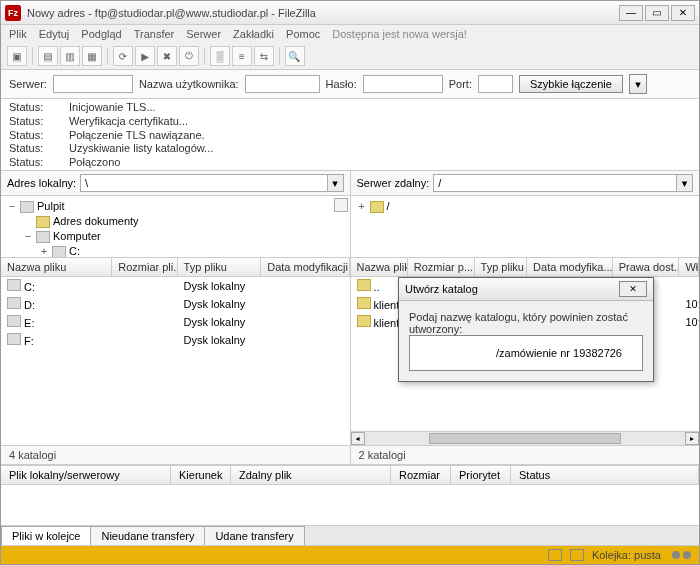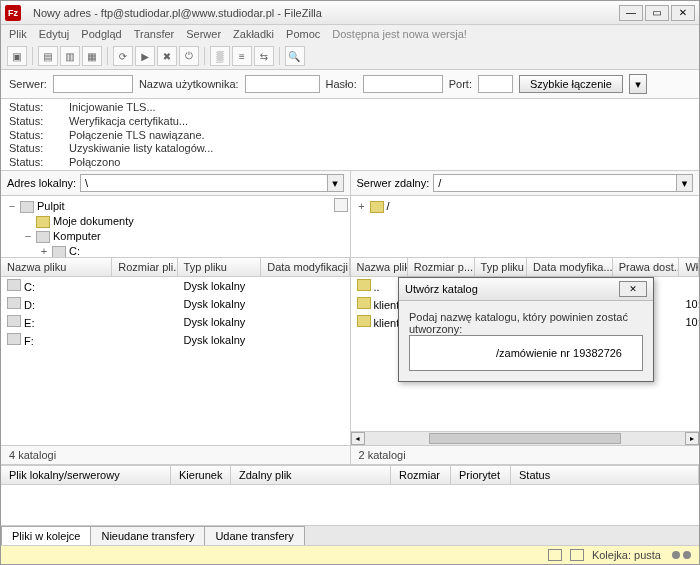--- a/index.html
+++ b/index.html
@@ -1,21 +1,21 @@
 <!DOCTYPE html>
 <html><head>
 <meta charset="utf-8">
 <style>
 * { box-sizing: border-box; margin: 0; padding: 0; font-family: Tahoma, Arial, sans-serif; font-size: 11px; }
 body { background: #f0f0f0; width: 700px; height: 565px; overflow: hidden; }
 .window { border: 1px solid #999; background: #f0f0f0; width: 700px; height: 565px; display: flex; flex-direction: column; }
 
 
 .titlebar { display: flex; align-items: center; height: 24px; padding: 0 4px; background: linear-gradient(#fdfdfd,#e8e8e8); border-bottom: 1px solid #ccc; }
-.titlebar .logo { width: 16px; height: 16px; background: #b00; color: #fff; display: flex; align-items: center; justify-content: center; font-weight: bold; font-size: 9px; border-radius: 2px; margin-right: 12px; }
+.titlebar .logo { width: 16px; height: 16px; background: #b00; color: #fff; display: flex; align-items: center; justify-content: center; font-weight: bold; font-size: 9px; border-radius: 2px; margin-right: 6px; }
 .titlebar .title { flex: 1; color: #444; }
 .win-buttons { display: flex; gap: 2px; }
 .win-btn { width: 24px; height: 16px; border: 1px solid #aaa; background: #eee; display: flex; align-items: center; justify-content: center; font-size: 10px; cursor: pointer; }
 
 
 .menubar { display: flex; gap: 12px; padding: 3px 8px; color: #555; background: #f0f0f0; }
 .menubar span { cursor: pointer; }
 .update-msg { color: #888; }
 
 
@@ -71,21 +71,21 @@
 .queuehdr { display: flex; background: linear-gradient(#fdfdfd,#e9e9e9); border-top:1px solid #ccc; border-bottom: 1px solid #ccc; }
 .queuehdr div { padding: 3px 8px; border-right: 1px solid #ccc; }
 .queuebody { height: 40px; background: #fff; }
 
 
 .tabs { display: flex; background: #e8e8e8; border-top: 1px solid #ccc; }
 .tab { padding: 3px 10px; border: 1px solid #aaa; border-bottom:none; background: #f4f4f4; margin-right:-1px; cursor:pointer; }
 .tab.active { background: #fff; font-weight: normal; }
 
 
-.statusbar { display: flex; align-items: flex-start; justify-content: flex-end; gap: 8px; padding: 3px 8px; border-top: 1px solid #ccc; background: #fef9c3; color:#444; }
+.statusbar { display: flex; align-items: flex-start; justify-content: flex-end; gap: 8px; padding: 3px 8px; border-top: 1px solid #ccc; background: #eab308; color:#444; }
 .sicon { width:14px; height:12px; border:1px solid #888; display:inline-block; }
 .dots span { width:8px; height:8px; border-radius:50%; background:#888; display:inline-block; margin-left:3px; }
 
 
 .dialog { position: absolute; left: 398px; top: 277px; width: 256px; background: #f0f0f0; border: 1px solid #666; box-shadow: 2px 2px 6px rgba(0,0,0,0.3); }
 .dlg-title { display:flex; align-items:center; padding: 3px 6px; background: linear-gradient(#fbfbfb,#e4e4e4); border-bottom:1px solid #bbb; }
 .dlg-title span:first-child { flex:1; }
 .dlg-x { width:28px; height:16px; border:1px solid #888; background:#eee; display:flex;align-items:center;justify-content:center; cursor:pointer; font-size:9px; }
 .dlg-body { padding: 10px; }
 .dlg-body .msg { color:#333; }
@@ -175,21 +175,21 @@
       <div class="tree">
         <div class="sbrect"></div>
         <div class="tree-row">
             <span class="tgl">−</span>
             <span class="dicon"></span>
             <span>Pulpit</span>
           </div>
         <div class="tree-row" style="padding-left:16px;">
             <span class="tgl"></span>
             <span class="ficon"></span>
-            <span>Moje dokumenty</span>
+            <span>Adres dokumenty</span>
           </div>
         <div class="tree-row" style="padding-left:16px;">
             <span class="tgl">−</span>
             <span class="dicon"></span>
             <span>Komputer</span>
           </div>
         <div class="tree-row" style="padding-left:32px;">
             <span class="tgl">+</span>
             <span class="dicon"></span>
             <span>C:</span>

